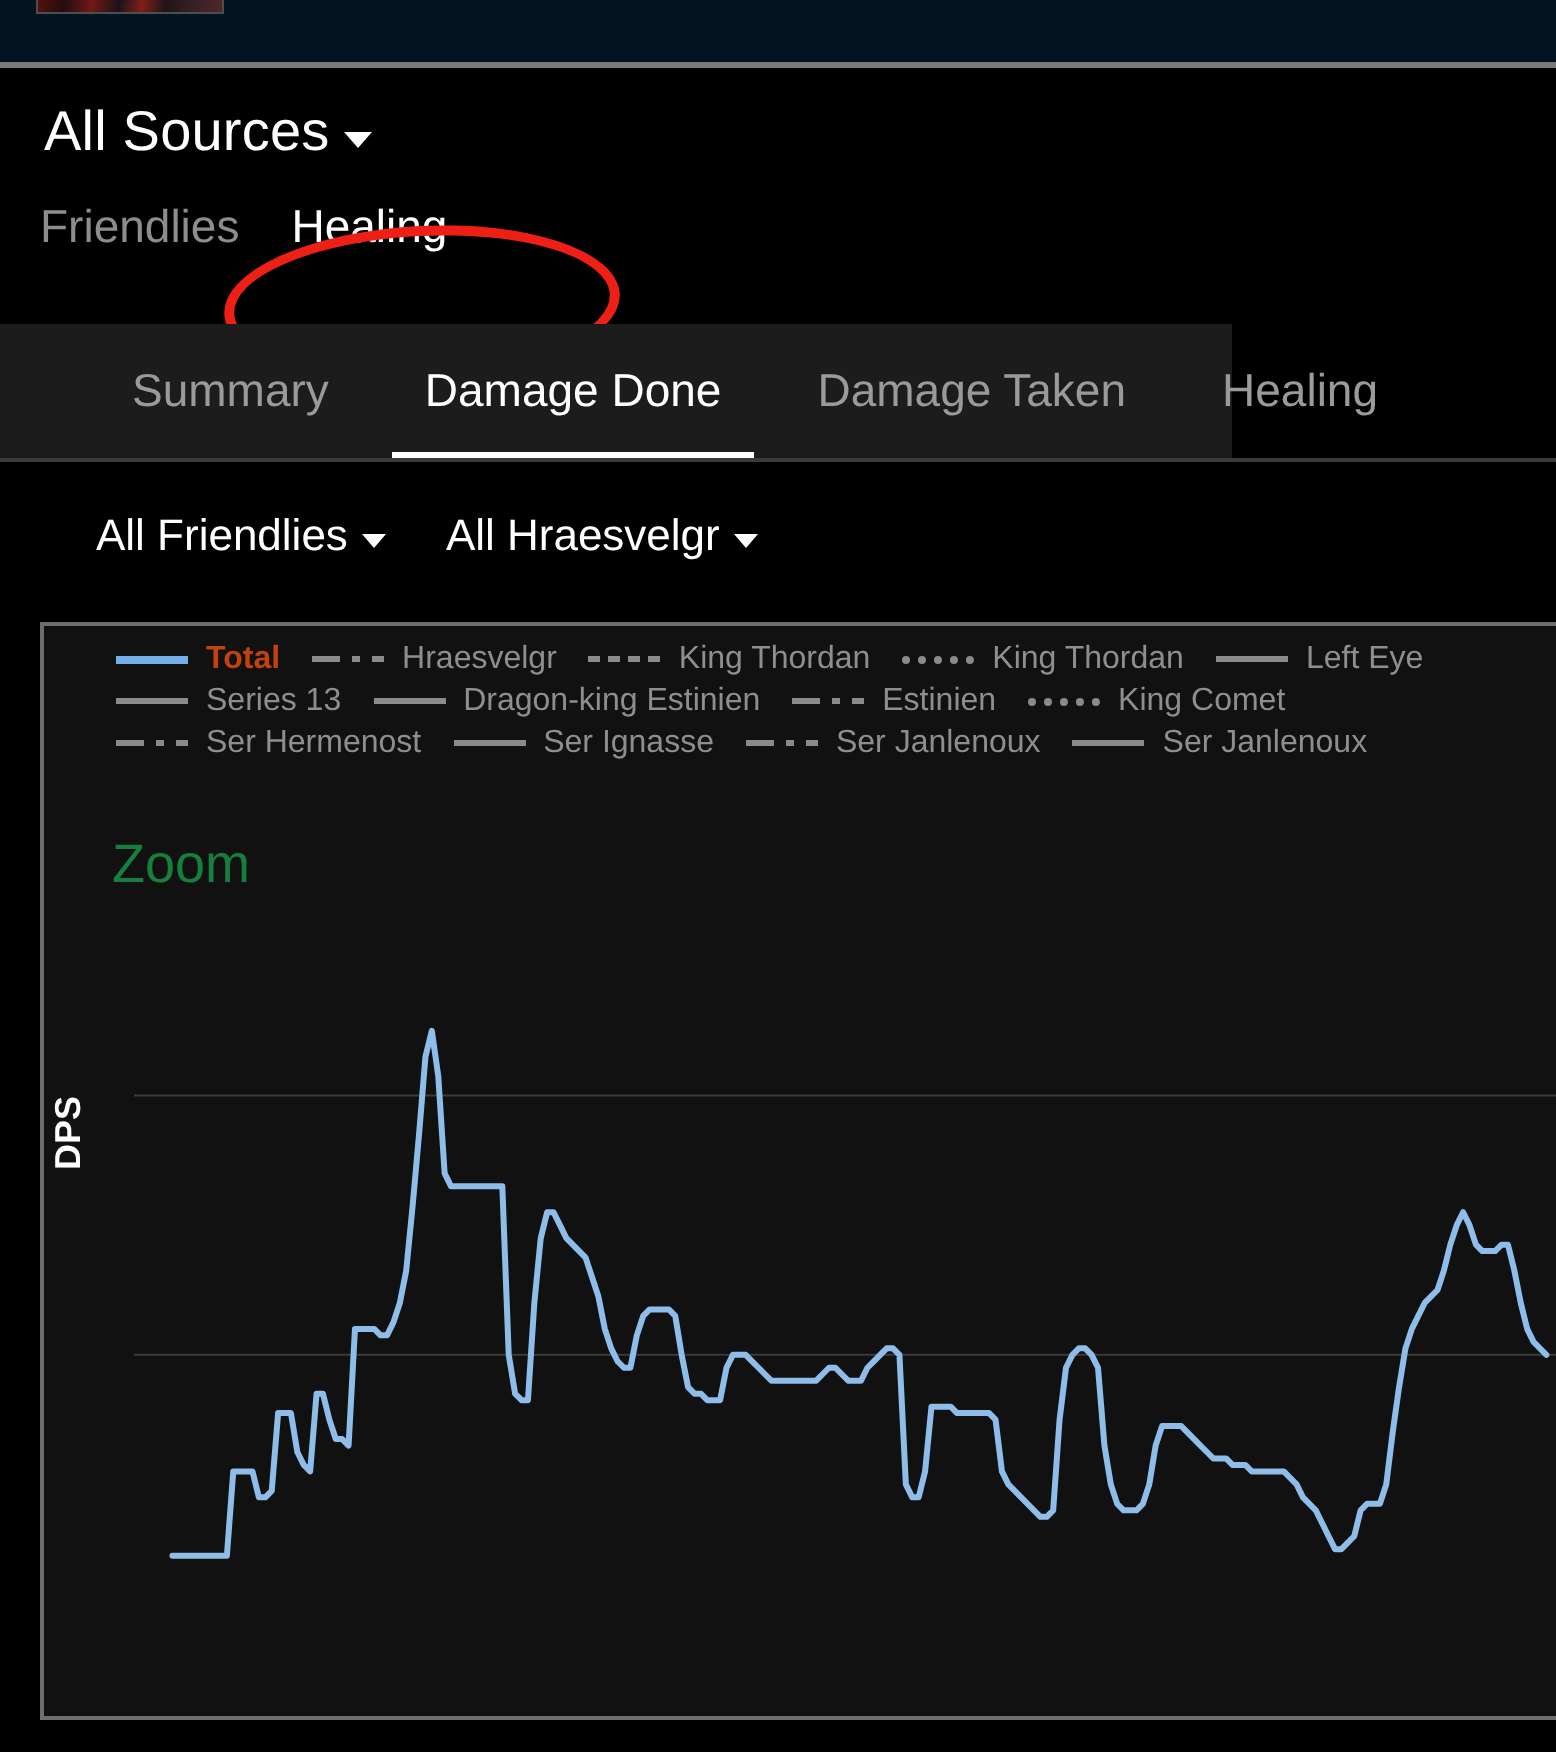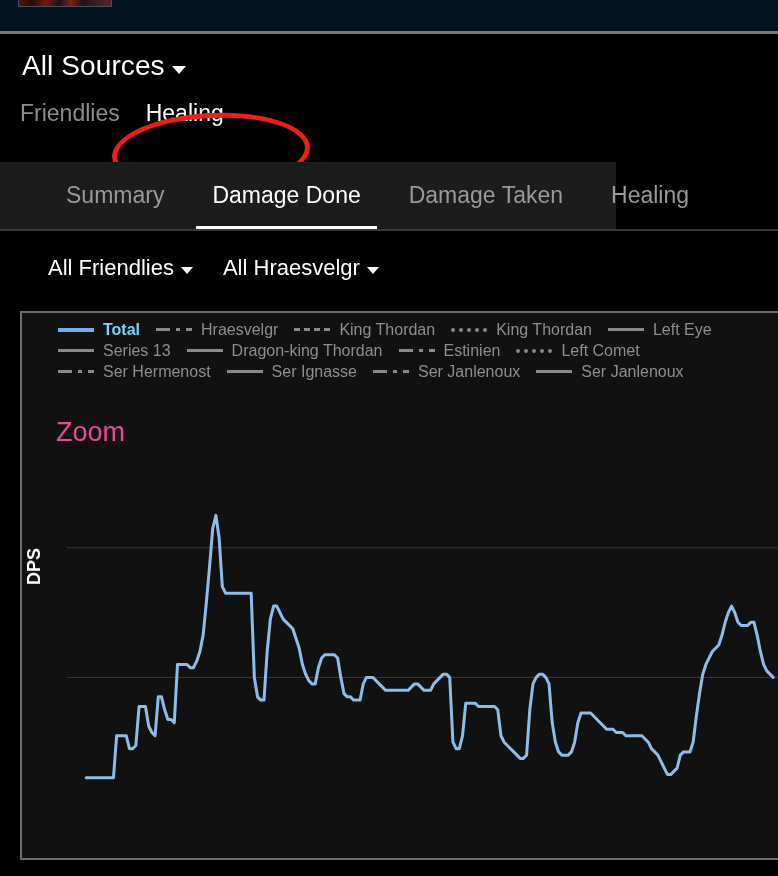--- a/index.html
+++ b/index.html
@@ -187,25 +187,25 @@
     border-top: none; height: 3px; background: transparent;
     background-image:
       linear-gradient(to right,#8a8a8a 0 14px, transparent 14px 20px,
                        #8a8a8a 20px 24px, transparent 24px 30px,
                        #8a8a8a 30px 36px);
   }
   .legend-swatch.total {
     border-top-color: #74aee8; border-top-width: 4px;
   }
   .legend-label { font-size: 16px; color: #8e8e8e; }
-  .legend-label.total { color: #7dd3fc; font-weight: bold; }
+  .legend-label.total { color: #c2410c; font-weight: bold; }
 
   .zoom-watermark {
     position: absolute; left: 34px; top: 104px;
-    font-size: 27px; color: #ec4899;
+    font-size: 27px; color: #15803d;
     pointer-events: none;
   }
 
   .ylabel {
     position: absolute; left: 2px; top: 272px;
     font-size: 18px; font-weight: bold; color: #fff;
     transform: rotate(-90deg); transform-origin: left top;
     white-space: nowrap;
   }
 
@@ -279,29 +279,29 @@
               <span class="legend-label">Left Eye</span>
             </div>
           </div>
           <div class="legend-row">
             <div class="legend-item">
               <span class="legend-swatch solid"></span>
               <span class="legend-label">Series 13</span>
             </div>
             <div class="legend-item">
               <span class="legend-swatch solid"></span>
-              <span class="legend-label">Dragon-king Thordan</span>
+              <span class="legend-label">Dragon-king Estinien</span>
             </div>
             <div class="legend-item">
               <span class="legend-swatch dashdot"></span>
               <span class="legend-label">Estinien</span>
             </div>
             <div class="legend-item">
               <span class="legend-swatch dotted"></span>
-              <span class="legend-label">Left Comet</span>
+              <span class="legend-label">King Comet</span>
             </div>
           </div>
           <div class="legend-row">
             <div class="legend-item">
               <span class="legend-swatch dashdot"></span>
               <span class="legend-label">Ser Hermenost</span>
             </div>
             <div class="legend-item">
               <span class="legend-swatch solid"></span>
               <span class="legend-label">Ser Ignasse</span>

